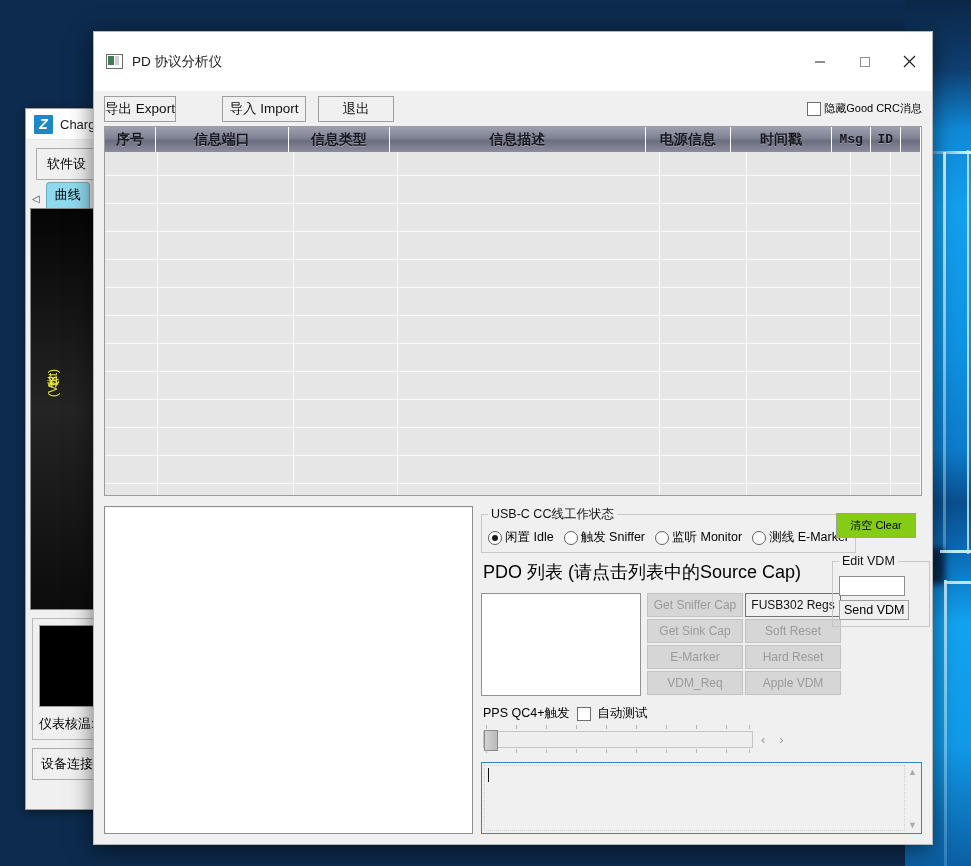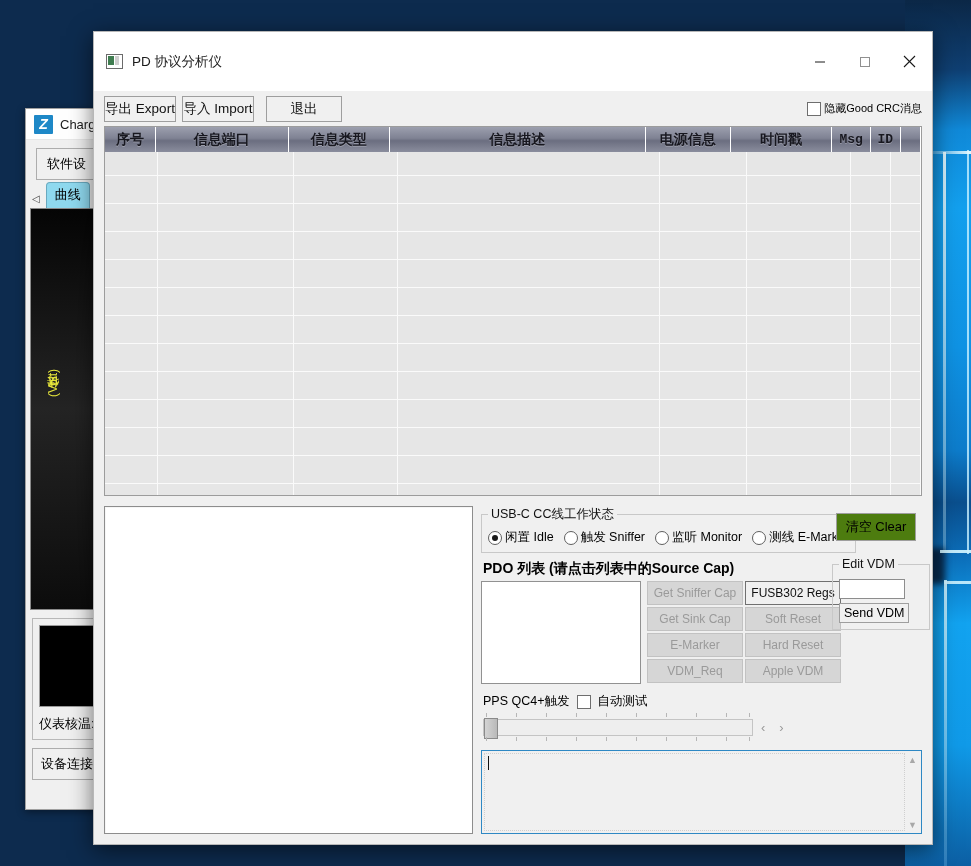--- a/index.html
+++ b/index.html
@@ -147,21 +147,21 @@
   #pd-toolbar {
     height: 35px; display: flex; align-items: center; padding: 0 10px;
     flex: 0 0 auto; position: relative;
   }
   .tb-btn {
     border: 1px solid #9e9e9e; background: #f0f0f0;
     font-size: 13.5px; padding: 3px 0; margin-right: 6px;
     text-align: center; color: #111; box-sizing: border-box;
   }
   #tb-export { width: 72px; }
-  #tb-import { width: 72px; }
+  #tb-import { width: 84px; margin-left: 40px; }
   #tb-exit  { width: 76px; margin-left: 6px; }
   #hide-crc-wrap {
     position: absolute; right: 10px; display: flex; align-items: center; gap: 3px; font-size: 11px;
   }
   .cb {
     width: 12px; height: 12px; border: 1px solid #6e6e6e; background: #fff;
     display: inline-block; flex: 0 0 auto;
   }
 
   
@@ -203,21 +203,21 @@
   .radio-item { display: flex; align-items: center; gap: 3px; white-space: nowrap; }
   .rb {
     width: 12px; height: 12px; border: 1px solid #5f5f5f; border-radius: 50%;
     background: #fff; position: relative; flex: 0 0 auto;
   }
   .rb.on::after {
     content: ""; position: absolute; left: 3px; top: 3px; width: 6px; height: 6px;
     border-radius: 50%; background: #1a1a1a;
   }
 
-  #pdo-label { font-size: 14px; margin: 7px 0 3px 2px; font-weight: bold; }
+  #pdo-label { font-size: 18px; margin: 7px 0 9px 2px; }
   #pdo-area { display: flex; gap: 6px; }
   #pdo-list {
     width: 158px; height: 101px; background: #fff; border: 1px solid #919191;
     flex: 0 0 auto;
   }
   #pdo-btn-grid {
     display: grid; grid-template-columns: 96px 96px; grid-auto-rows: 24px; gap: 2px;
     flex: 0 0 auto;
   }
   .pdo-btn {
@@ -241,21 +241,21 @@
   #slider-thumb {
     position: absolute; left: 1px; top: 5px; width: 12px; height: 19px;
     background: linear-gradient(90deg,#d4d4d4,#b9b9b9); border: 1px solid #8a8a8a;
   }
   .tick { position: absolute; width: 1px; height: 4px; background: #b6b6b6; }
   #spin-btns { display: flex; gap: 14px; color: #9a9a9a; font-size: 13px; }
   .spin { cursor: default; }
 
   #clear-wrap { width: 92px; flex: 0 0 auto; }
   #clear-btn {
-    border: 1px solid #9e9e9e; background: #4d7c0f; font-size: 13px;
+    border: 1px solid #9e9e9e; background: #84cc16; font-size: 11px;
     padding: 4px 0; text-align: center; white-space: nowrap; width: 78px; margin: 7px 0 0 6px;
   }
   #vdm-grp { margin: 16px 0 0 2px; width: 84px; }
   #vdm-input {
     width: 66px; height: 20px; background: #fff; border: 1px solid #8d8d8d; margin: 4px 0 4px 0;
     box-sizing: border-box;
   }
   #vdm-send {
     border: 1px solid #9e9e9e; background: #f0f0f0; font-size: 12.5px;
     padding: 2px 4px; text-align: center; white-space: nowrap; display: inline-block;

